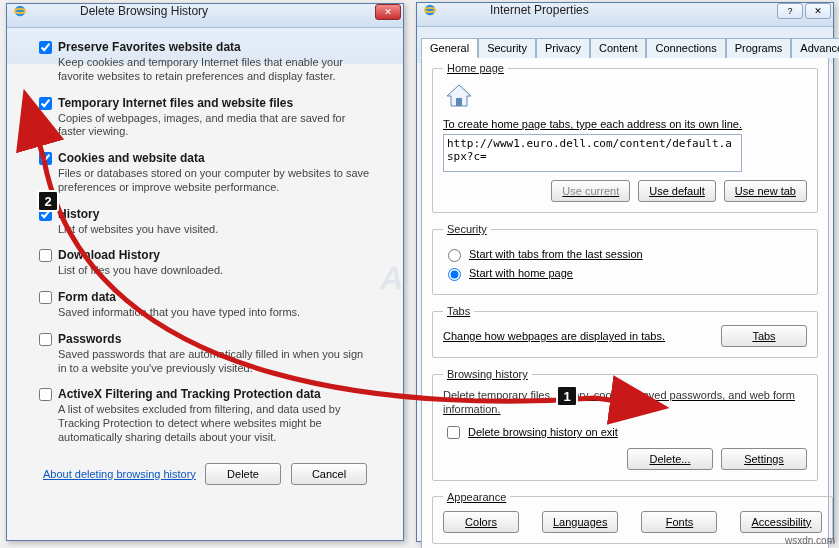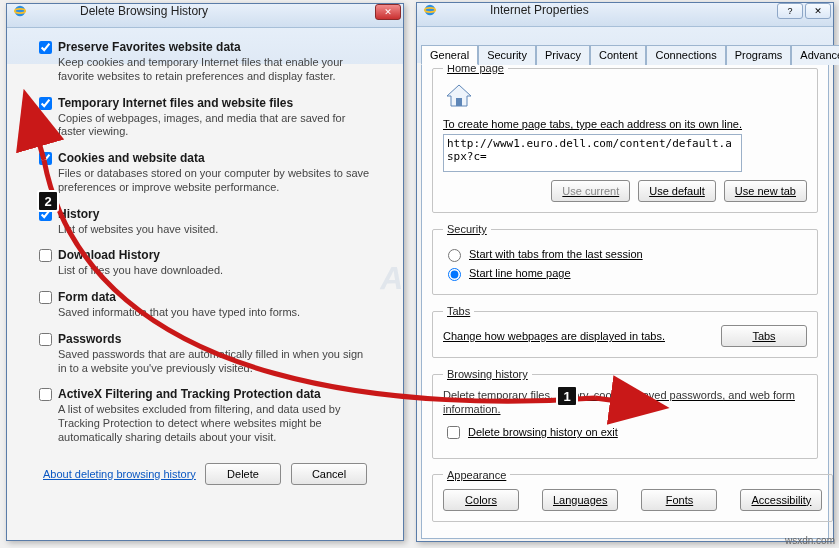--- a/index.html
+++ b/index.html
@@ -16,21 +16,21 @@
   .checkrow input { margin: 1px 6px 0 0; }
   .checkrow .label { font-weight: 700; color: #1a1a1a; font-size: 12px; }
   .checkrow .desc { color: #444; font-size: 11px; line-height: 1.25; margin-top: 2px; }
   .linkbar { display: flex; align-items: center; justify-content: space-between; padding: 6px 4px 2px; }
   .link { color: #0a57c2; text-decoration: underline; font-size: 11px; cursor: pointer; }
   .btn { min-width: 76px; height: 22px; padding: 0 10px; background: linear-gradient(180deg,#fefefe,#e6e6e6); border: 1px solid #8a8a8a; border-radius: 3px; font-size: 11px; cursor: pointer; }
   .btn.disabled { color: #888; }
   .btnrow { display: flex; gap: 10px; }
   
   .tabs { display: flex; margin: 4px 4px 0; gap: 0; }
-  .tab { padding: 3px 8px; border: 1px solid #9db5cf; border-bottom: none; background: #eaf1f9; font-size: 11px; cursor: pointer; position: relative; top:14px; }
+  .tab { padding: 3px 8px; border: 1px solid #9db5cf; border-bottom: none; background: #eaf1f9; font-size: 11px; cursor: pointer; position: relative; top:7px; }
   .tab.active { background: #fdfdfd; border-bottom: 1px solid #fdfdfd; }
   .tabpanel { border: 1px solid #9db5cf; background: #fdfdfd; margin: 0 4px 4px; padding: 10px 10px 6px; min-height: 460px; }
   fieldset { border: 1px solid #c5c5c5; border-radius: 2px; margin: 0 0 10px; padding: 8px 10px 10px; text-decoration: underline; }
   legend { font-size: 11px; color: #222; padding: 0 4px; }
   .hp-row { display: flex; gap: 8px; align-items: flex-start; flex-direction: column; }
   .hp-icon { width: 32px; height: 28px; }
   textarea.url { width: 100%; height: 38px; font-size: 11px; resize: none; border: 1px solid #9bb0c8; padding: 2px 3px; }
   .fs-btnrow { display: flex; gap: 8px; justify-content: flex-end; margin-top: 6px; }
   .radio-row { display: flex; align-items: center; gap: 5px; margin: 3px 0; }
   .tabs-row { display: flex; align-items: center; justify-content: space-between; }
@@ -176,38 +176,42 @@
     </fieldset>
 
     <fieldset>
       <legend>Security</legend>
       <div class="radio-row">
         <input type="radio" name="startup" style="">
         <span>Start with tabs from the last session</span>
       </div>
       <div class="radio-row">
         <input type="radio" name="startup" checked="" style="">
-        <span>Start line home page</span>
+        <span>Start with home page</span>
       </div>
     </fieldset>
 
     <fieldset>
       <legend>Tabs</legend>
       <div class="tabs-row">
         <span>Change how webpages are displayed in tabs.</span>
         <button class="btn" style="min-width:86px">Tabs</button>
       </div>
     </fieldset>
 
     <fieldset>
       <legend>Browsing history</legend>
       <div class="bh-desc">Delete temporary files, history, cookies, saved passwords, and web form information.</div>
       <div class="bh-chk">
         <input type="checkbox" style="">
         <span>Delete browsing history on exit</span>
+      </div>
+      <div class="fs-btnrow">
+        <button class="btn" style="min-width:86px">Delete...</button>
+        <button class="btn" style="min-width:86px">Settings</button>
       </div>
     </fieldset>
 
     <fieldset>
       <legend>Appearance</legend>
       <div class="app-btns">
         <button class="btn">Colors</button>
         <button class="btn">Languages</button>
         <button class="btn">Fonts</button>
         <button class="btn">Accessibility</button>

